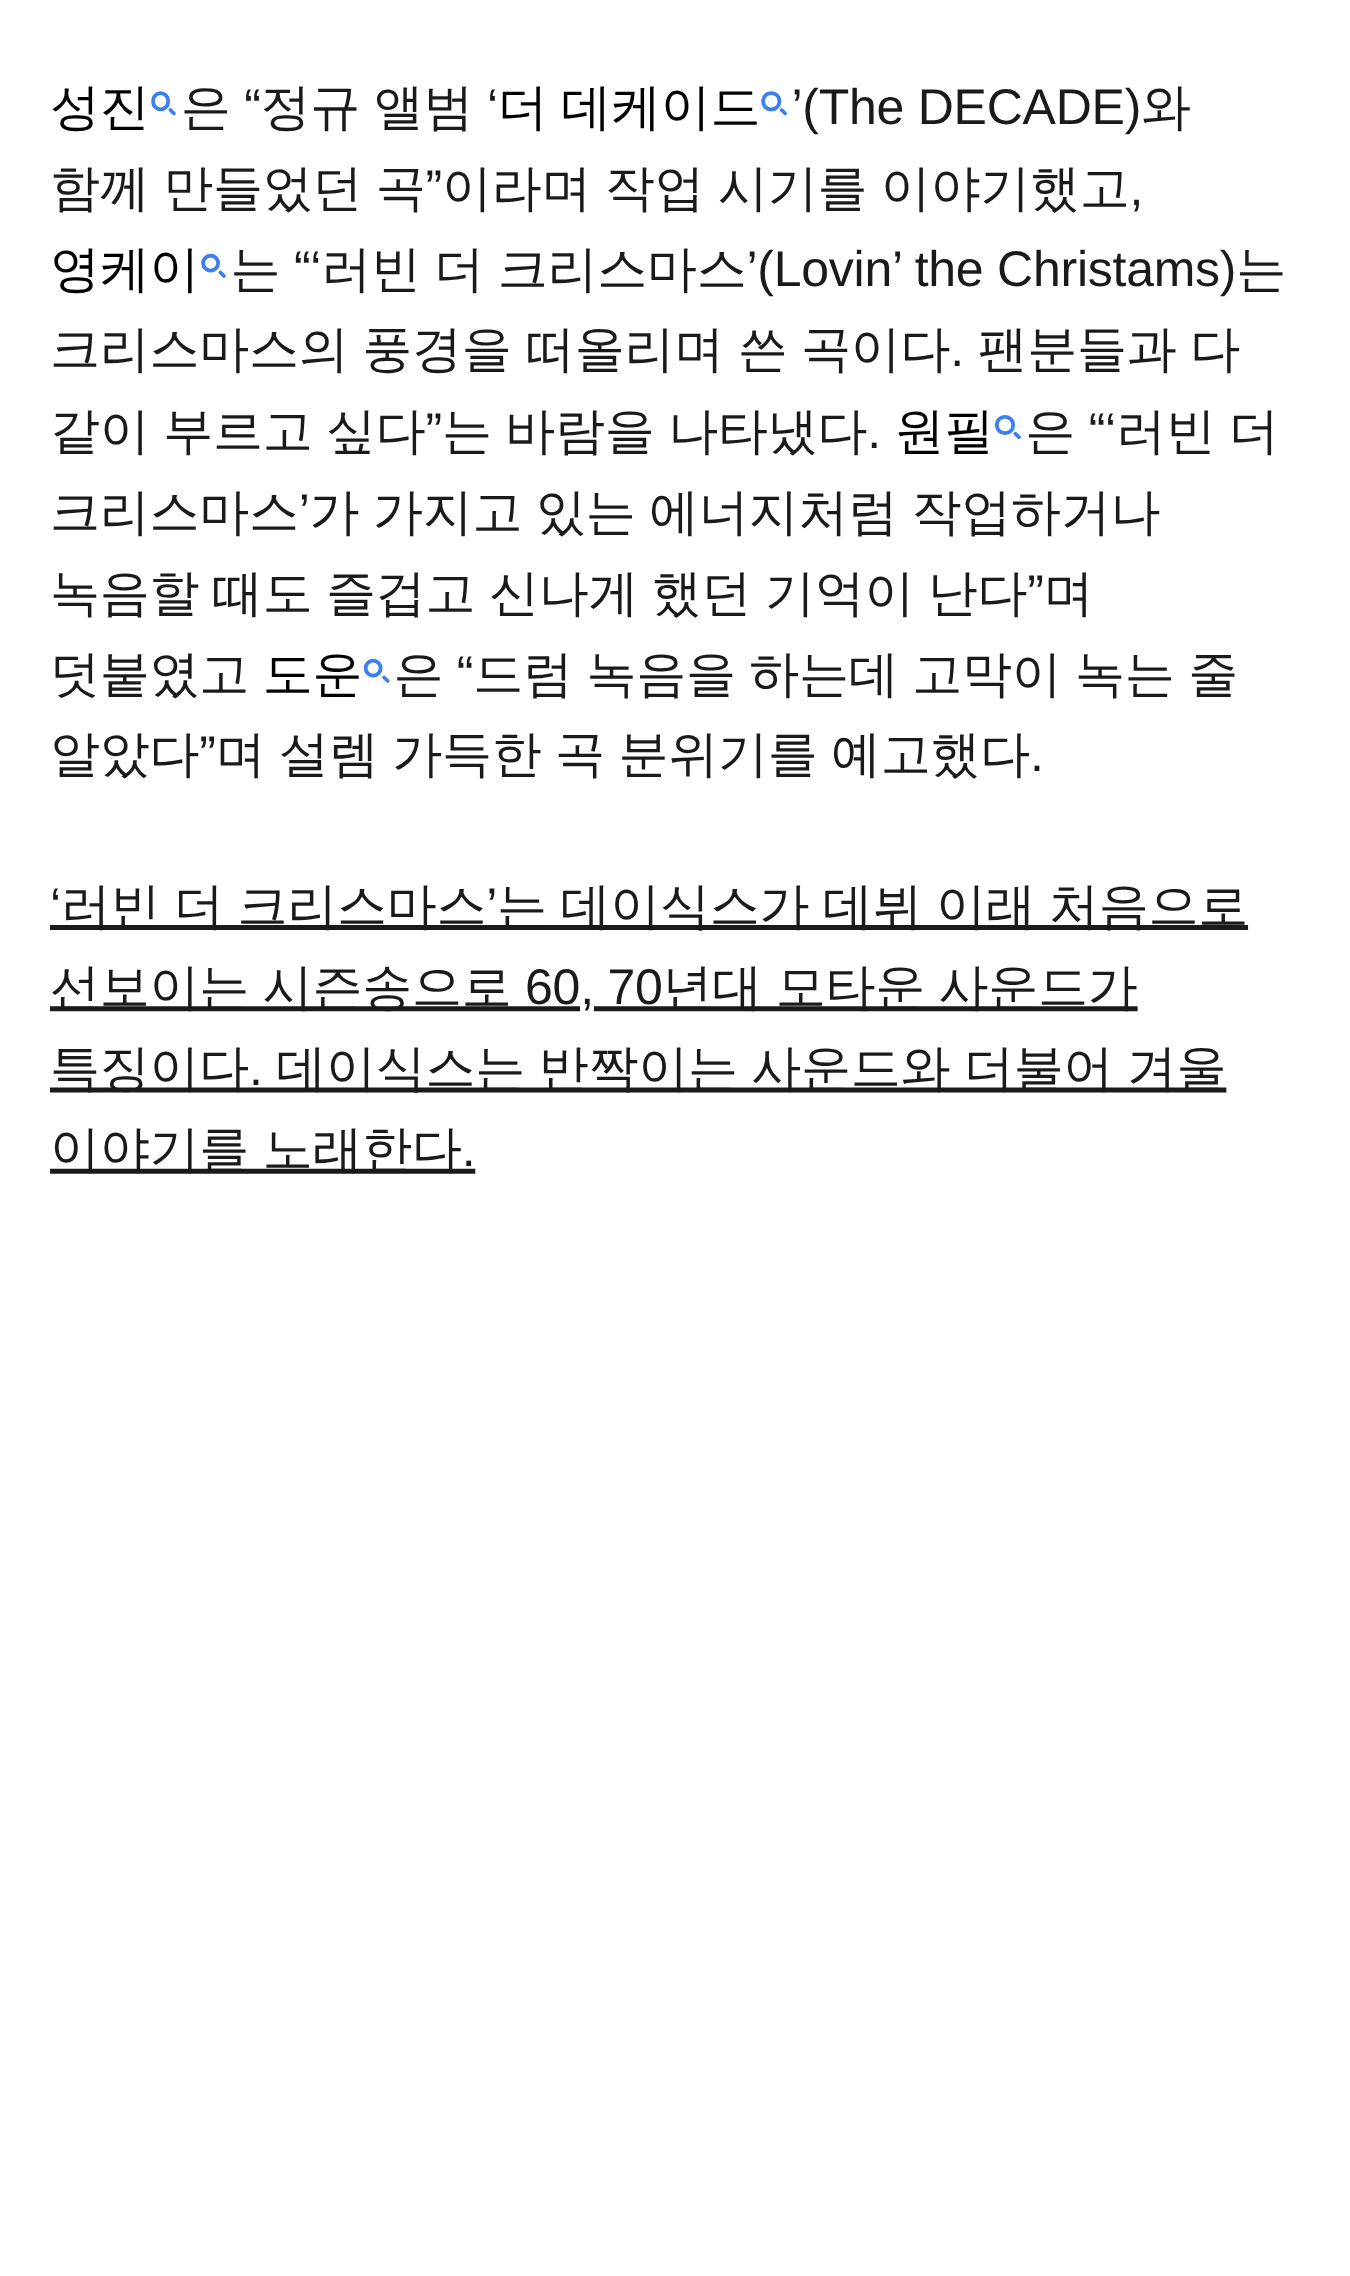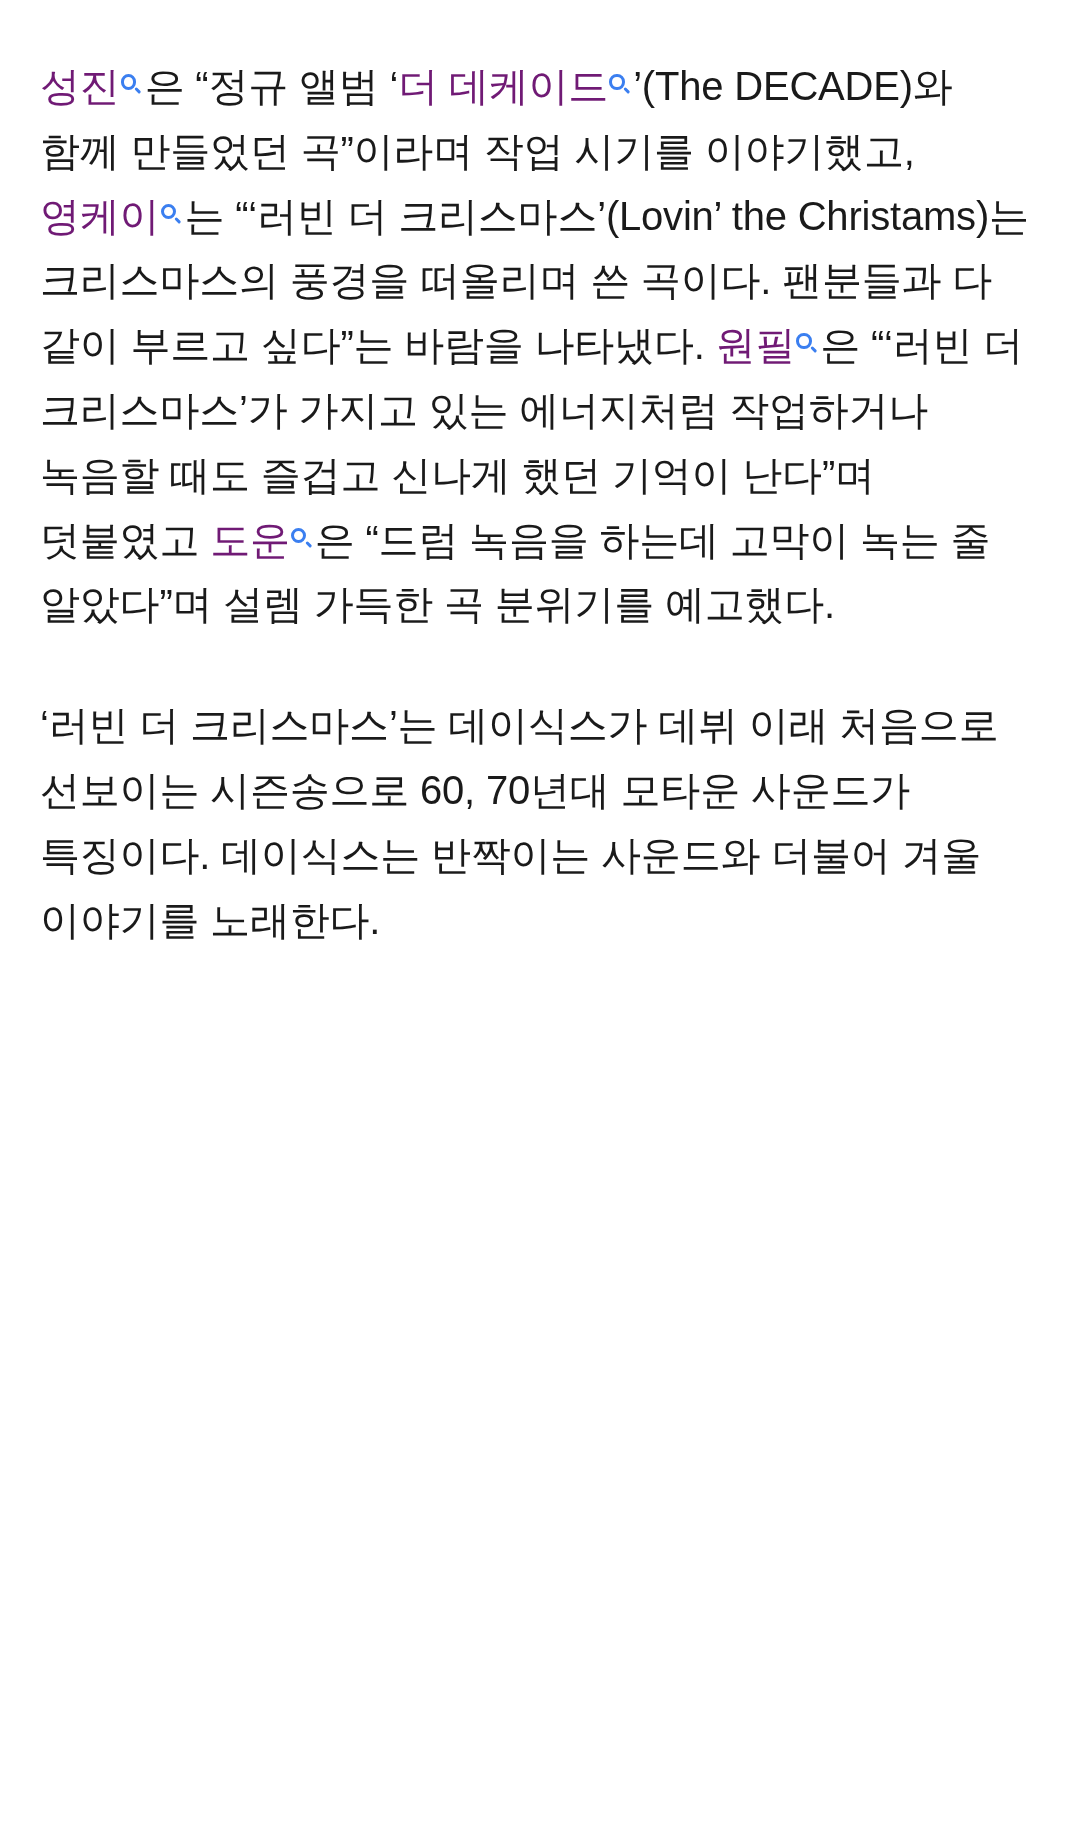--- a/index.html
+++ b/index.html
@@ -21,23 +21,24 @@
     font-size: 40px;
     line-height: 1.62;
     letter-spacing: -0.2px;
     color: #1a1a1a;
     margin: 0 0 56px 0;
     word-break: keep-all;
     overflow-wrap: break-word;
   }
   .para:last-child {
     margin-bottom: 0;
+    text-decoration: underline;
   }
   .kw {
-    color: #701a75;
+    color: #000000;
     text-decoration: none;
     white-space: nowrap;
   }
   .kw .mag {
     display: inline-block;
     position: relative;
     width: 0.52em;
     height: 0.52em;
     vertical-align: super;
     font-size: 0.62em;

